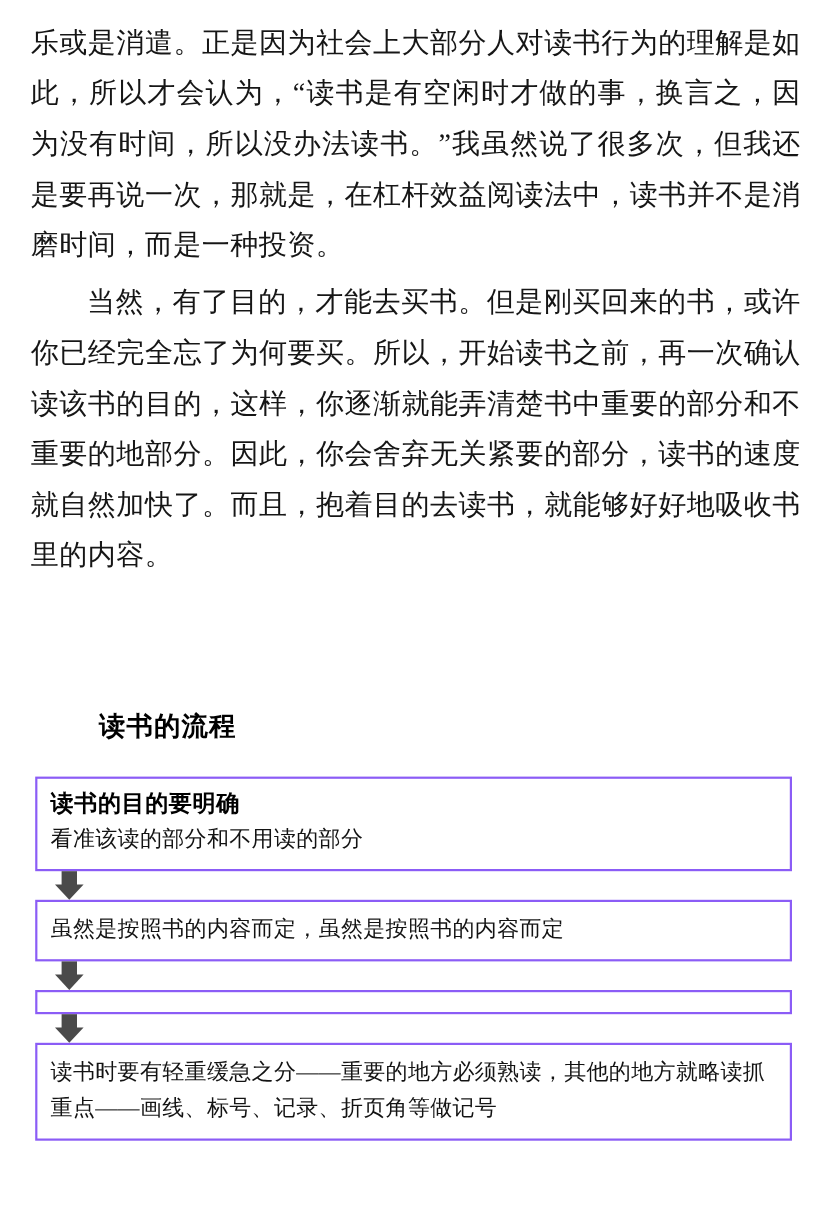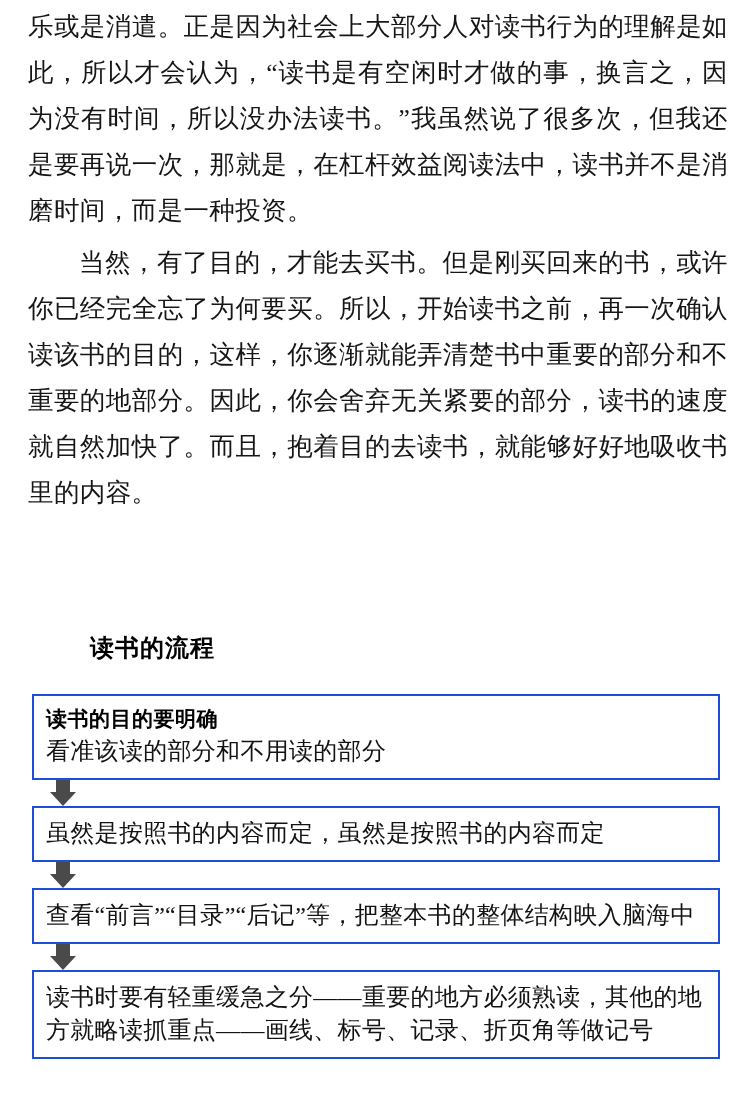--- a/index.html
+++ b/index.html
@@ -11,21 +11,21 @@
     width: 752px;
     height: 1116px;
     font-family: "Liberation Serif", serif;
     color: #1a1a1a;
     overflow: hidden;
     position: relative;
   }
   .page {
     position: absolute;
     left: 0;
-    top: 4px;
+    top: 16px;
     width: 752px;
     height: 1033px;
     padding: 0;
     box-sizing: border-box;
   }
   .body-text {
     position: absolute;
     left: 28px;
     top: 0px;
     width: 700px;
@@ -56,35 +56,35 @@
     font-family: "Liberation Sans", sans-serif;
     margin-left: 45px;
   }
   .flow {
     position: absolute;
     left: 32px;
     top: 690px;
     width: 688px;
   }
   .flow-box {
-    border: 2px solid #1d4ed8;
+    border: 2px solid #8b5cf6;
     background: #fff;
     padding: 8px 12px 10px 12px;
     box-sizing: border-box;
   }
   .flow-box .fb-title {
     font-family: "Liberation Sans", sans-serif;
     font-weight: bold;
     font-size: 21px;
     letter-spacing: 0.5px;
     color: #000;
     line-height: 30px;
   }
   .flow-box .fb-desc {
-    font-size: 24px;
+    font-size: 20px;
     line-height: 33px;
     letter-spacing: 0.3px;
     color: #131313;
     margin-top: 1px;
   }
   .arrow {
     width: 26px;
     height: 26px;
     margin-left: 18px;
     position: relative;
@@ -135,21 +135,20 @@
     <div class="flow-box">
       <div class="fb-desc">虽然是按照书的内容而定，虽然是按照书的内容而定</div>
     </div>
 
     <div class="arrow">
       <span class="stem"></span>
       <span class="head"></span>
     </div>
 
     <div class="flow-box">
-      <div class="fb-desc">查看“前言”“目录”“后记”等，把整本书的整体结构映入脑海中</div>
     </div>
 
     <div class="arrow">
       <span class="stem"></span>
       <span class="head"></span>
     </div>
 
     <div class="flow-box">
       <div class="fb-desc">读书时要有轻重缓急之分——重要的地方必须熟读，其他的地方就略读抓重点——画线、标号、记录、折页角等做记号</div>
     </div>

